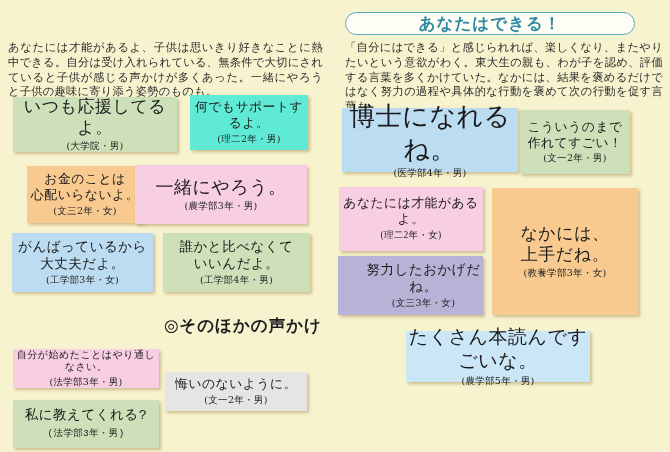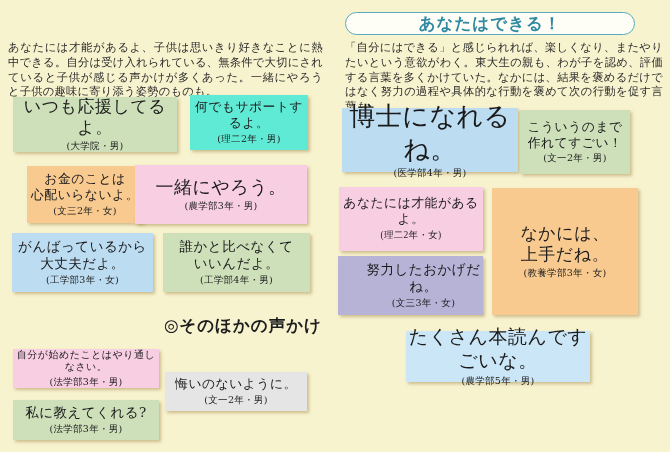--- a/index.html
+++ b/index.html
@@ -38,21 +38,21 @@
   }
   
   .L1 { left:13px;  top:97px;  width:164px; height:55px; }
   .L2 { left:190px; top:95px;  width:118px; height:55px; }
   .L3 { left:27px;  top:166px; width:116px; height:57px; }
   .L4 { left:135px; top:165px; width:172px; height:59px; }
   .L5 { left:12px;  top:233px; width:141px; height:59px; }
   .L6 { left:163px; top:233px; width:147px; height:59px; }
   .L7 { left:13px;  top:349px; width:146px; height:39px; }
   .L8 { left:165px; top:349px; width:142px; height:39px; }
-  .L9 { left:13px;  top:400px; width:146px; height:40px; }
+  .L9 { left:13px;  top:400px; width:146px; height:48px;font-family:Liberation Mono, monospace; }
   .L10{ left:170px; top:400px; width:137px; height:40px; }
   
   .R1 { left:342px; top:108px; width:176px; height:64px; }
   .R2 { left:520px; top:110px; width:110px; height:64px; }
   .R3 { left:339px; top:187px; width:144px; height:64px;font-family:Liberation Serif, serif; }
   .R4 { left:492px; top:188px; width:146px; height:127px; }
   .R5 { left:338px; top:256px; width:145px; height:59px;padding-left:26px; }
   .R6 { left:406px; top:331px; width:184px; height:51px; }
   .fs10 { font-size:10px; }
   .fs13 { font-size:12.8px; }

